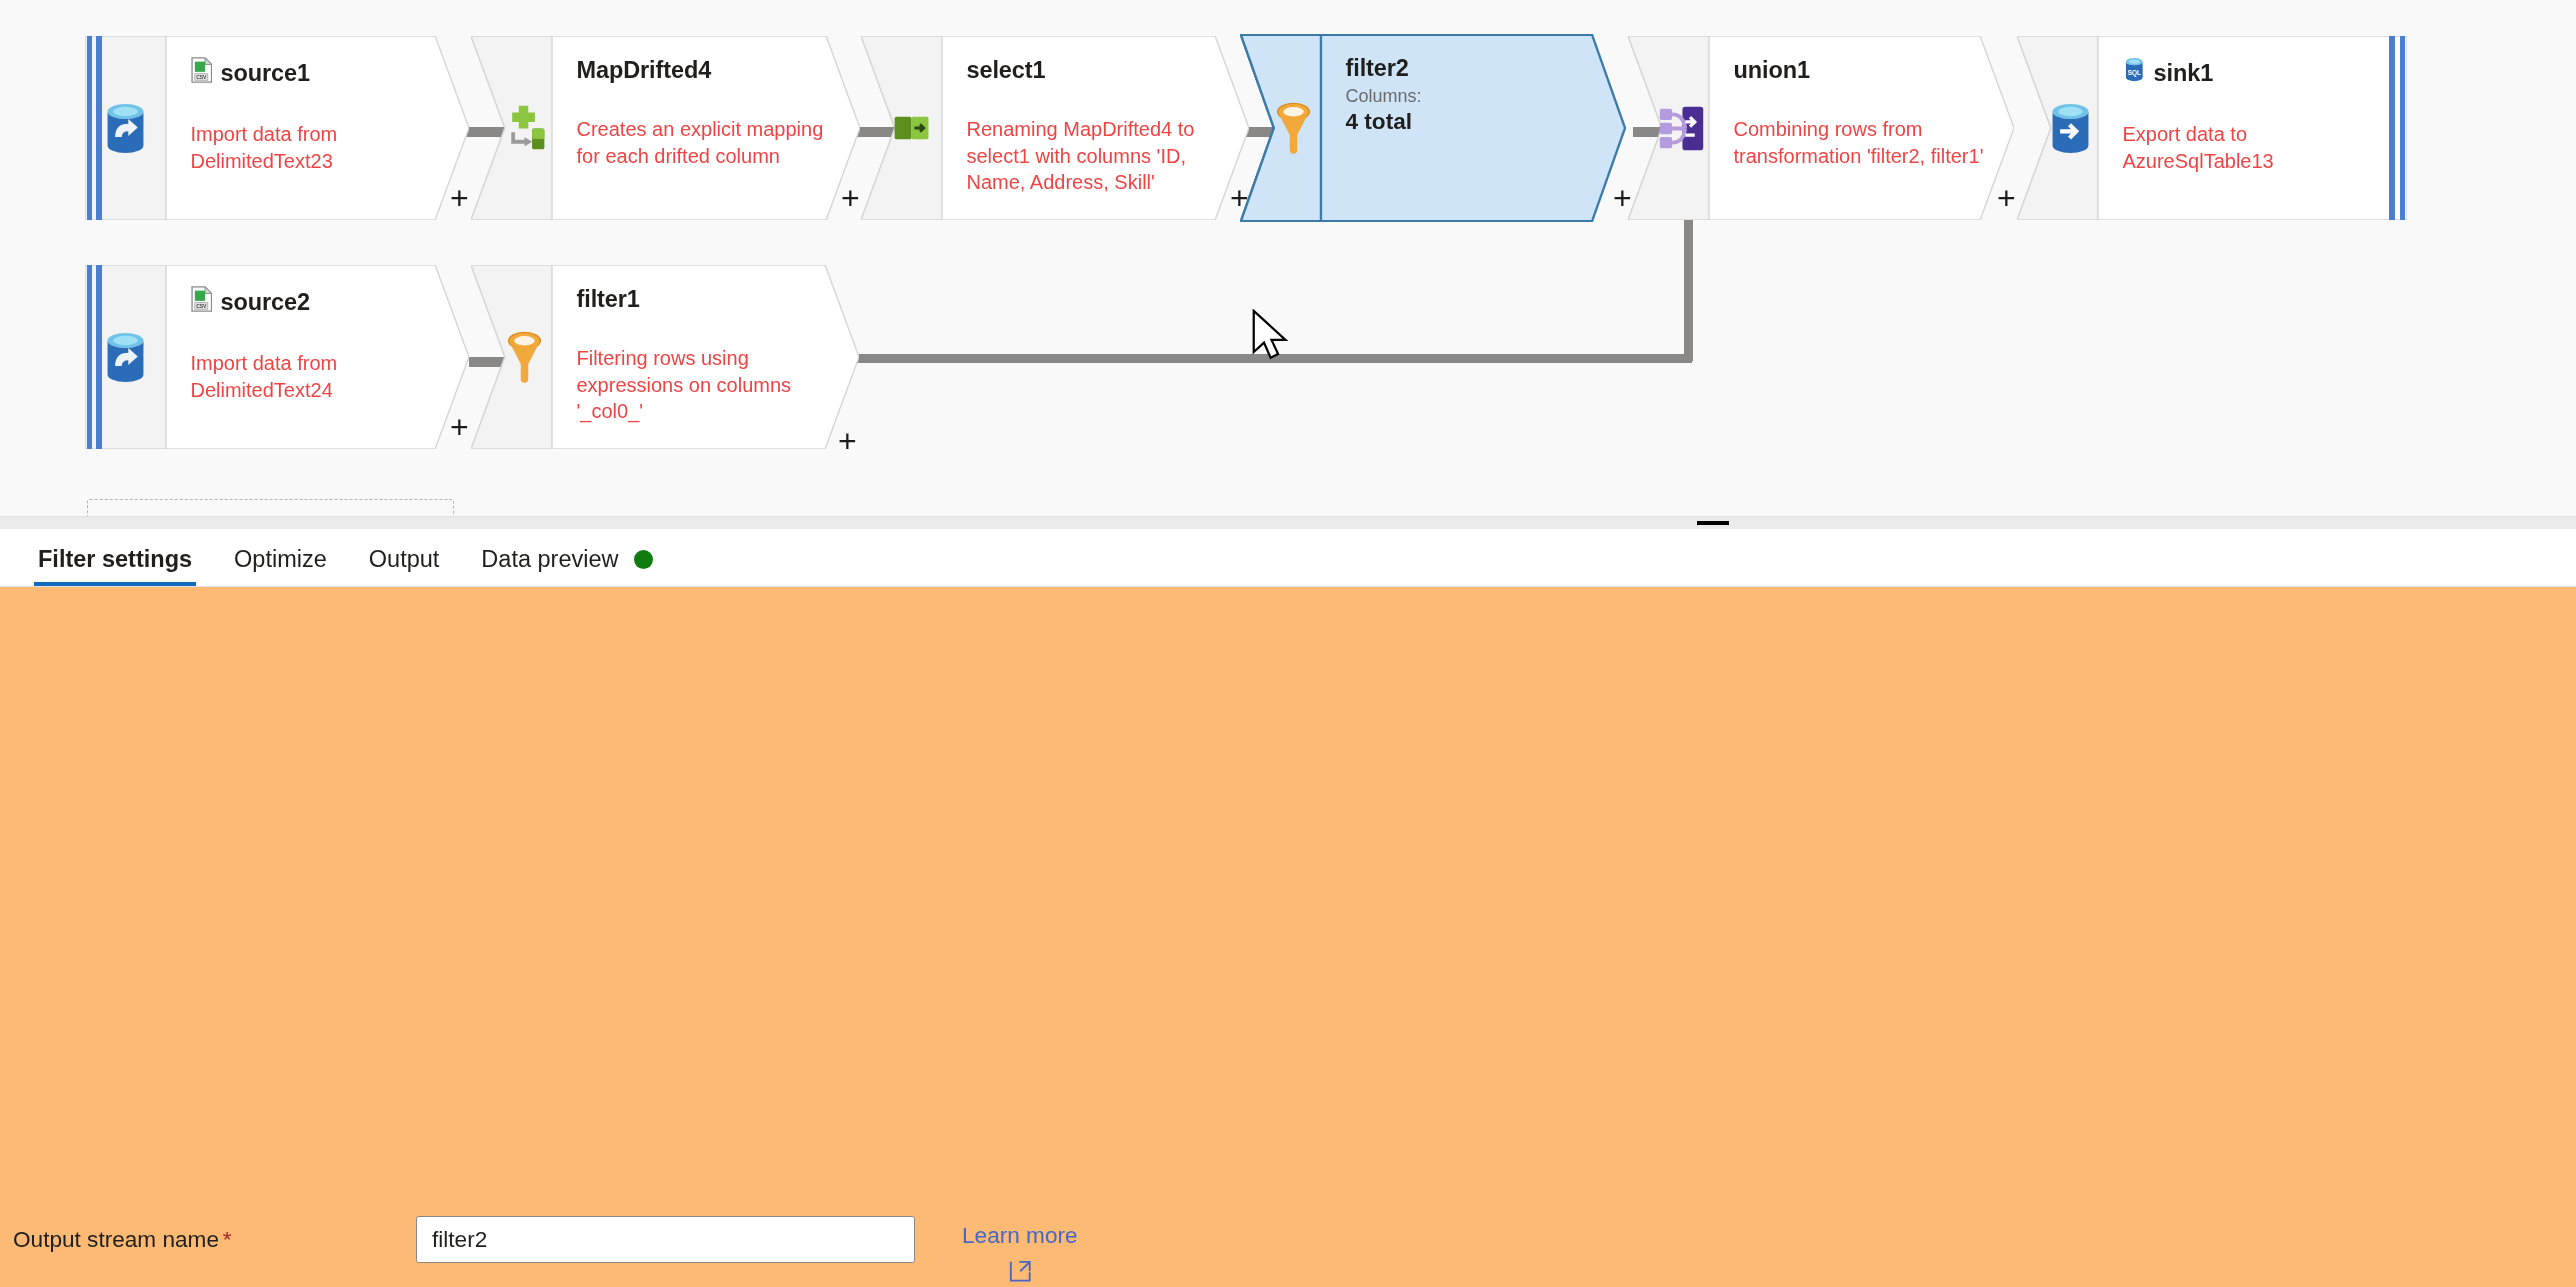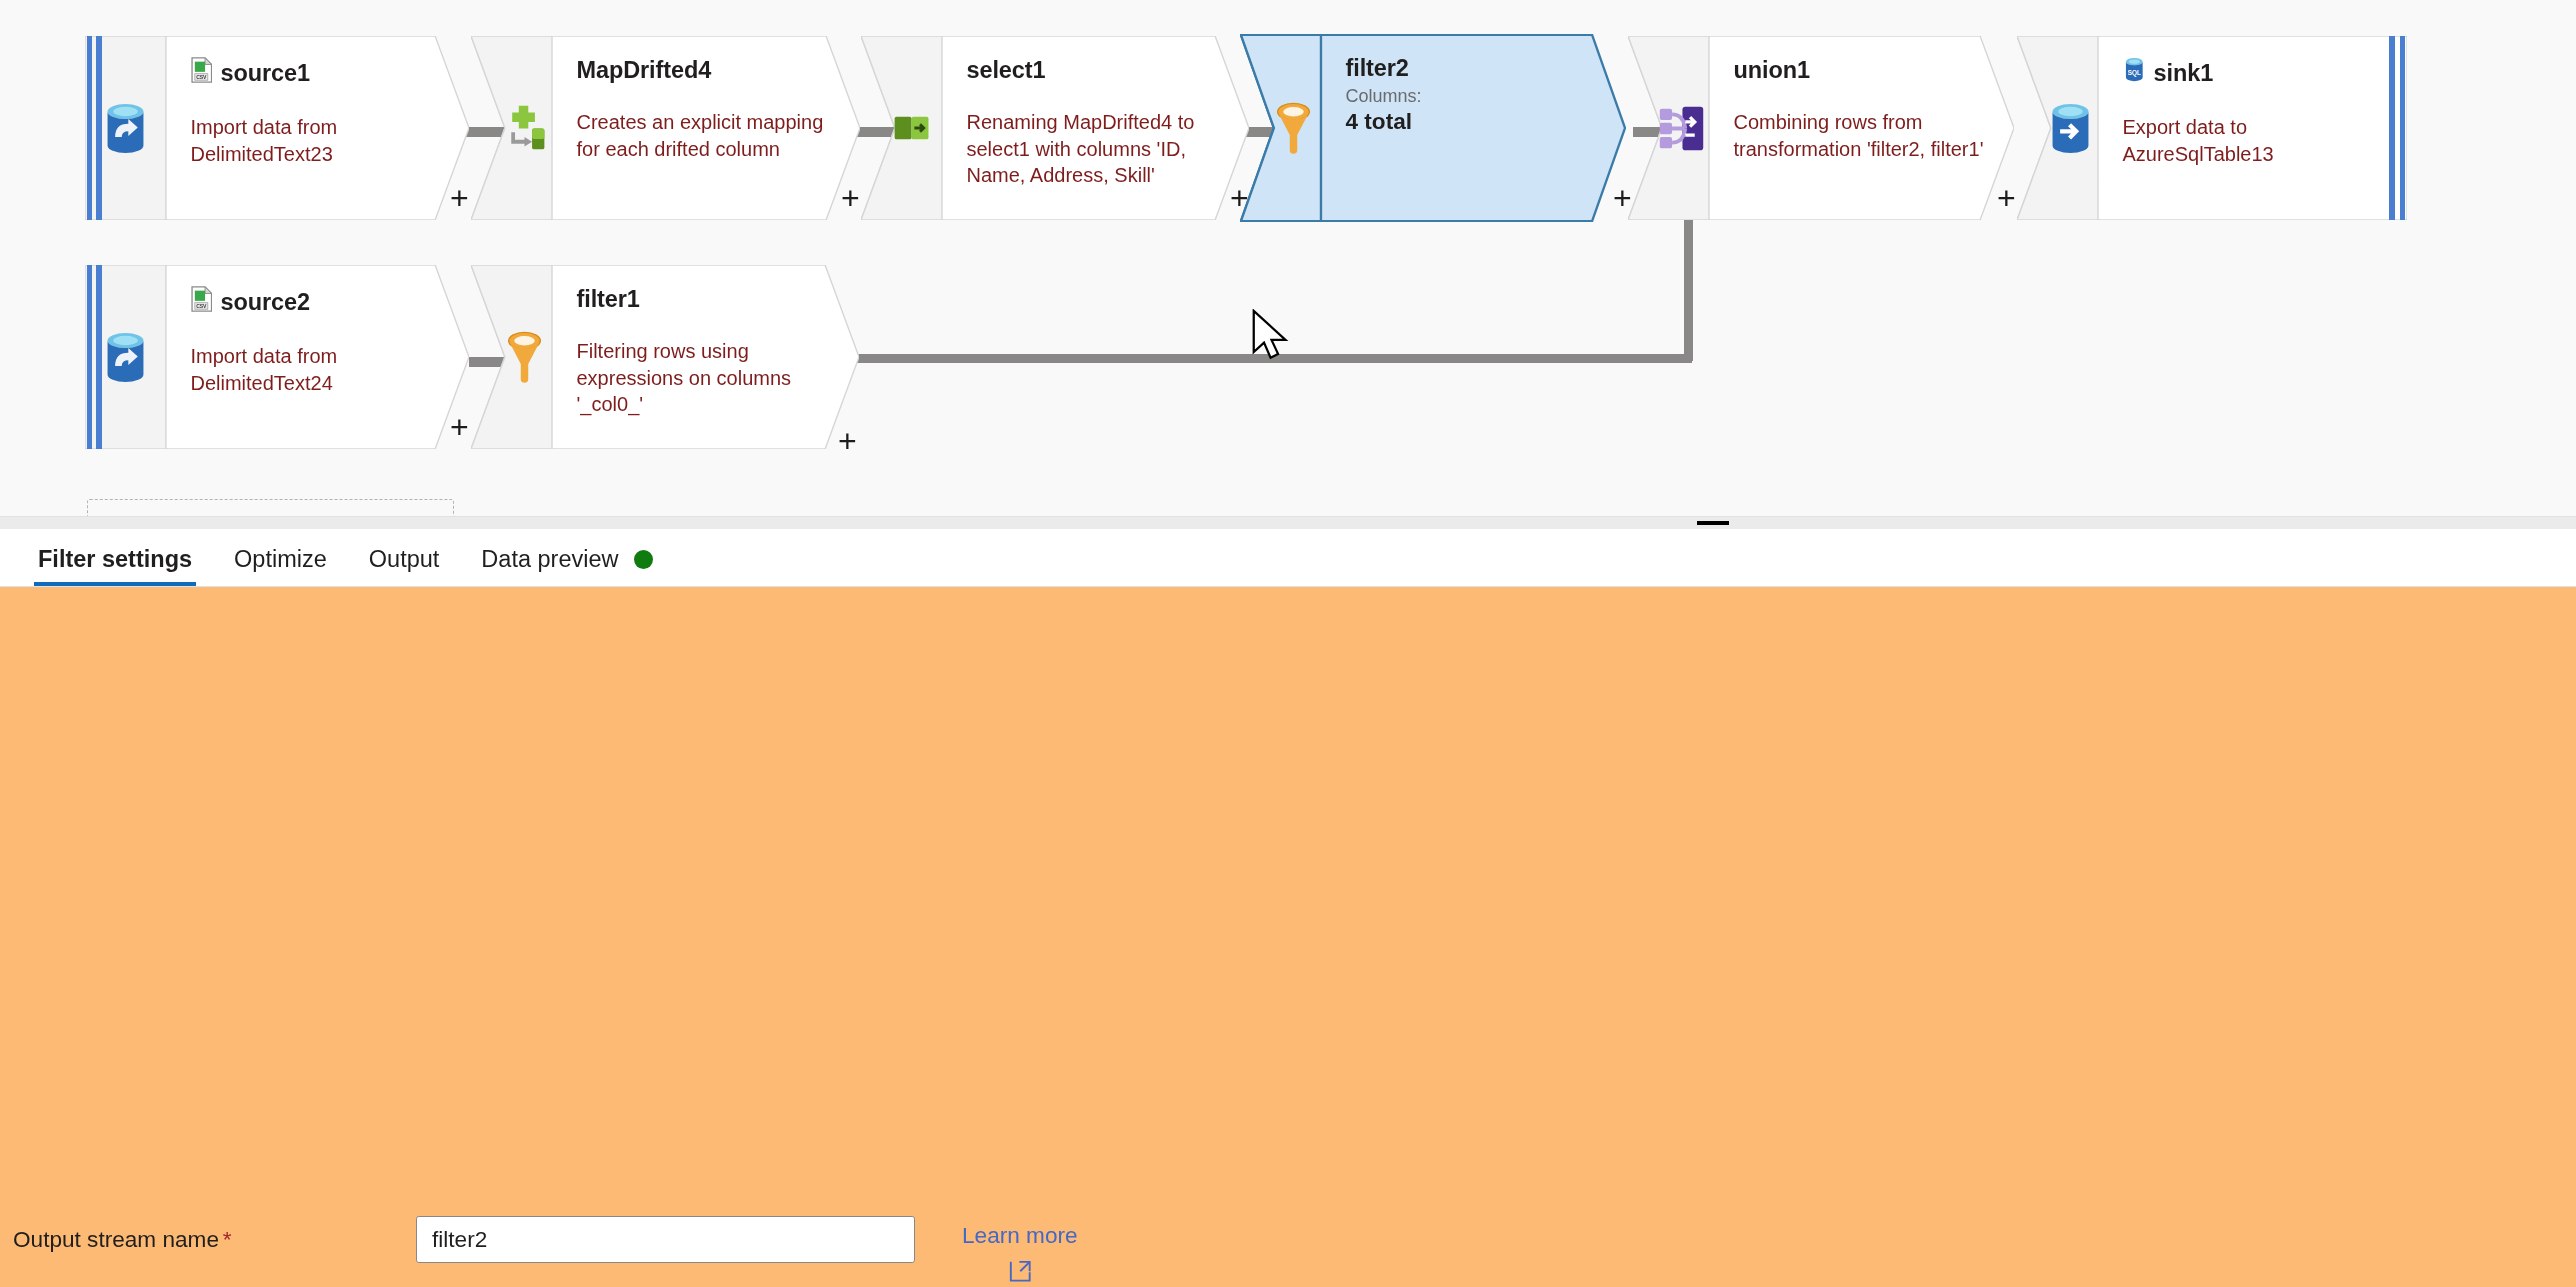--- a/index.html
+++ b/index.html
@@ -49,23 +49,23 @@
   .node-title {
     font-size: 23.5px;
     color: #201f1e;
     font-weight: 600;
     display: flex; align-items: center; gap: 8.5px;
     letter-spacing: -0.1px;
     margin-bottom: 3.8px;
   }
   .node-desc {
     font-size: 20px;
-    color: #7f1d1d;
+    color: #ef4444;
     line-height: 1.33;
-    margin-top: 25px;
+    margin-top: 32px;
     font-weight: 400;
   }
   .node-meta-label {
     font-size: 18px; color: #6b6b6b; line-height:1.2;
   }
   .node-meta-value {
     font-size: 22.6px; color: #201f1e; font-weight: 600; line-height:1.3;
   }
 
   .node-plus {

